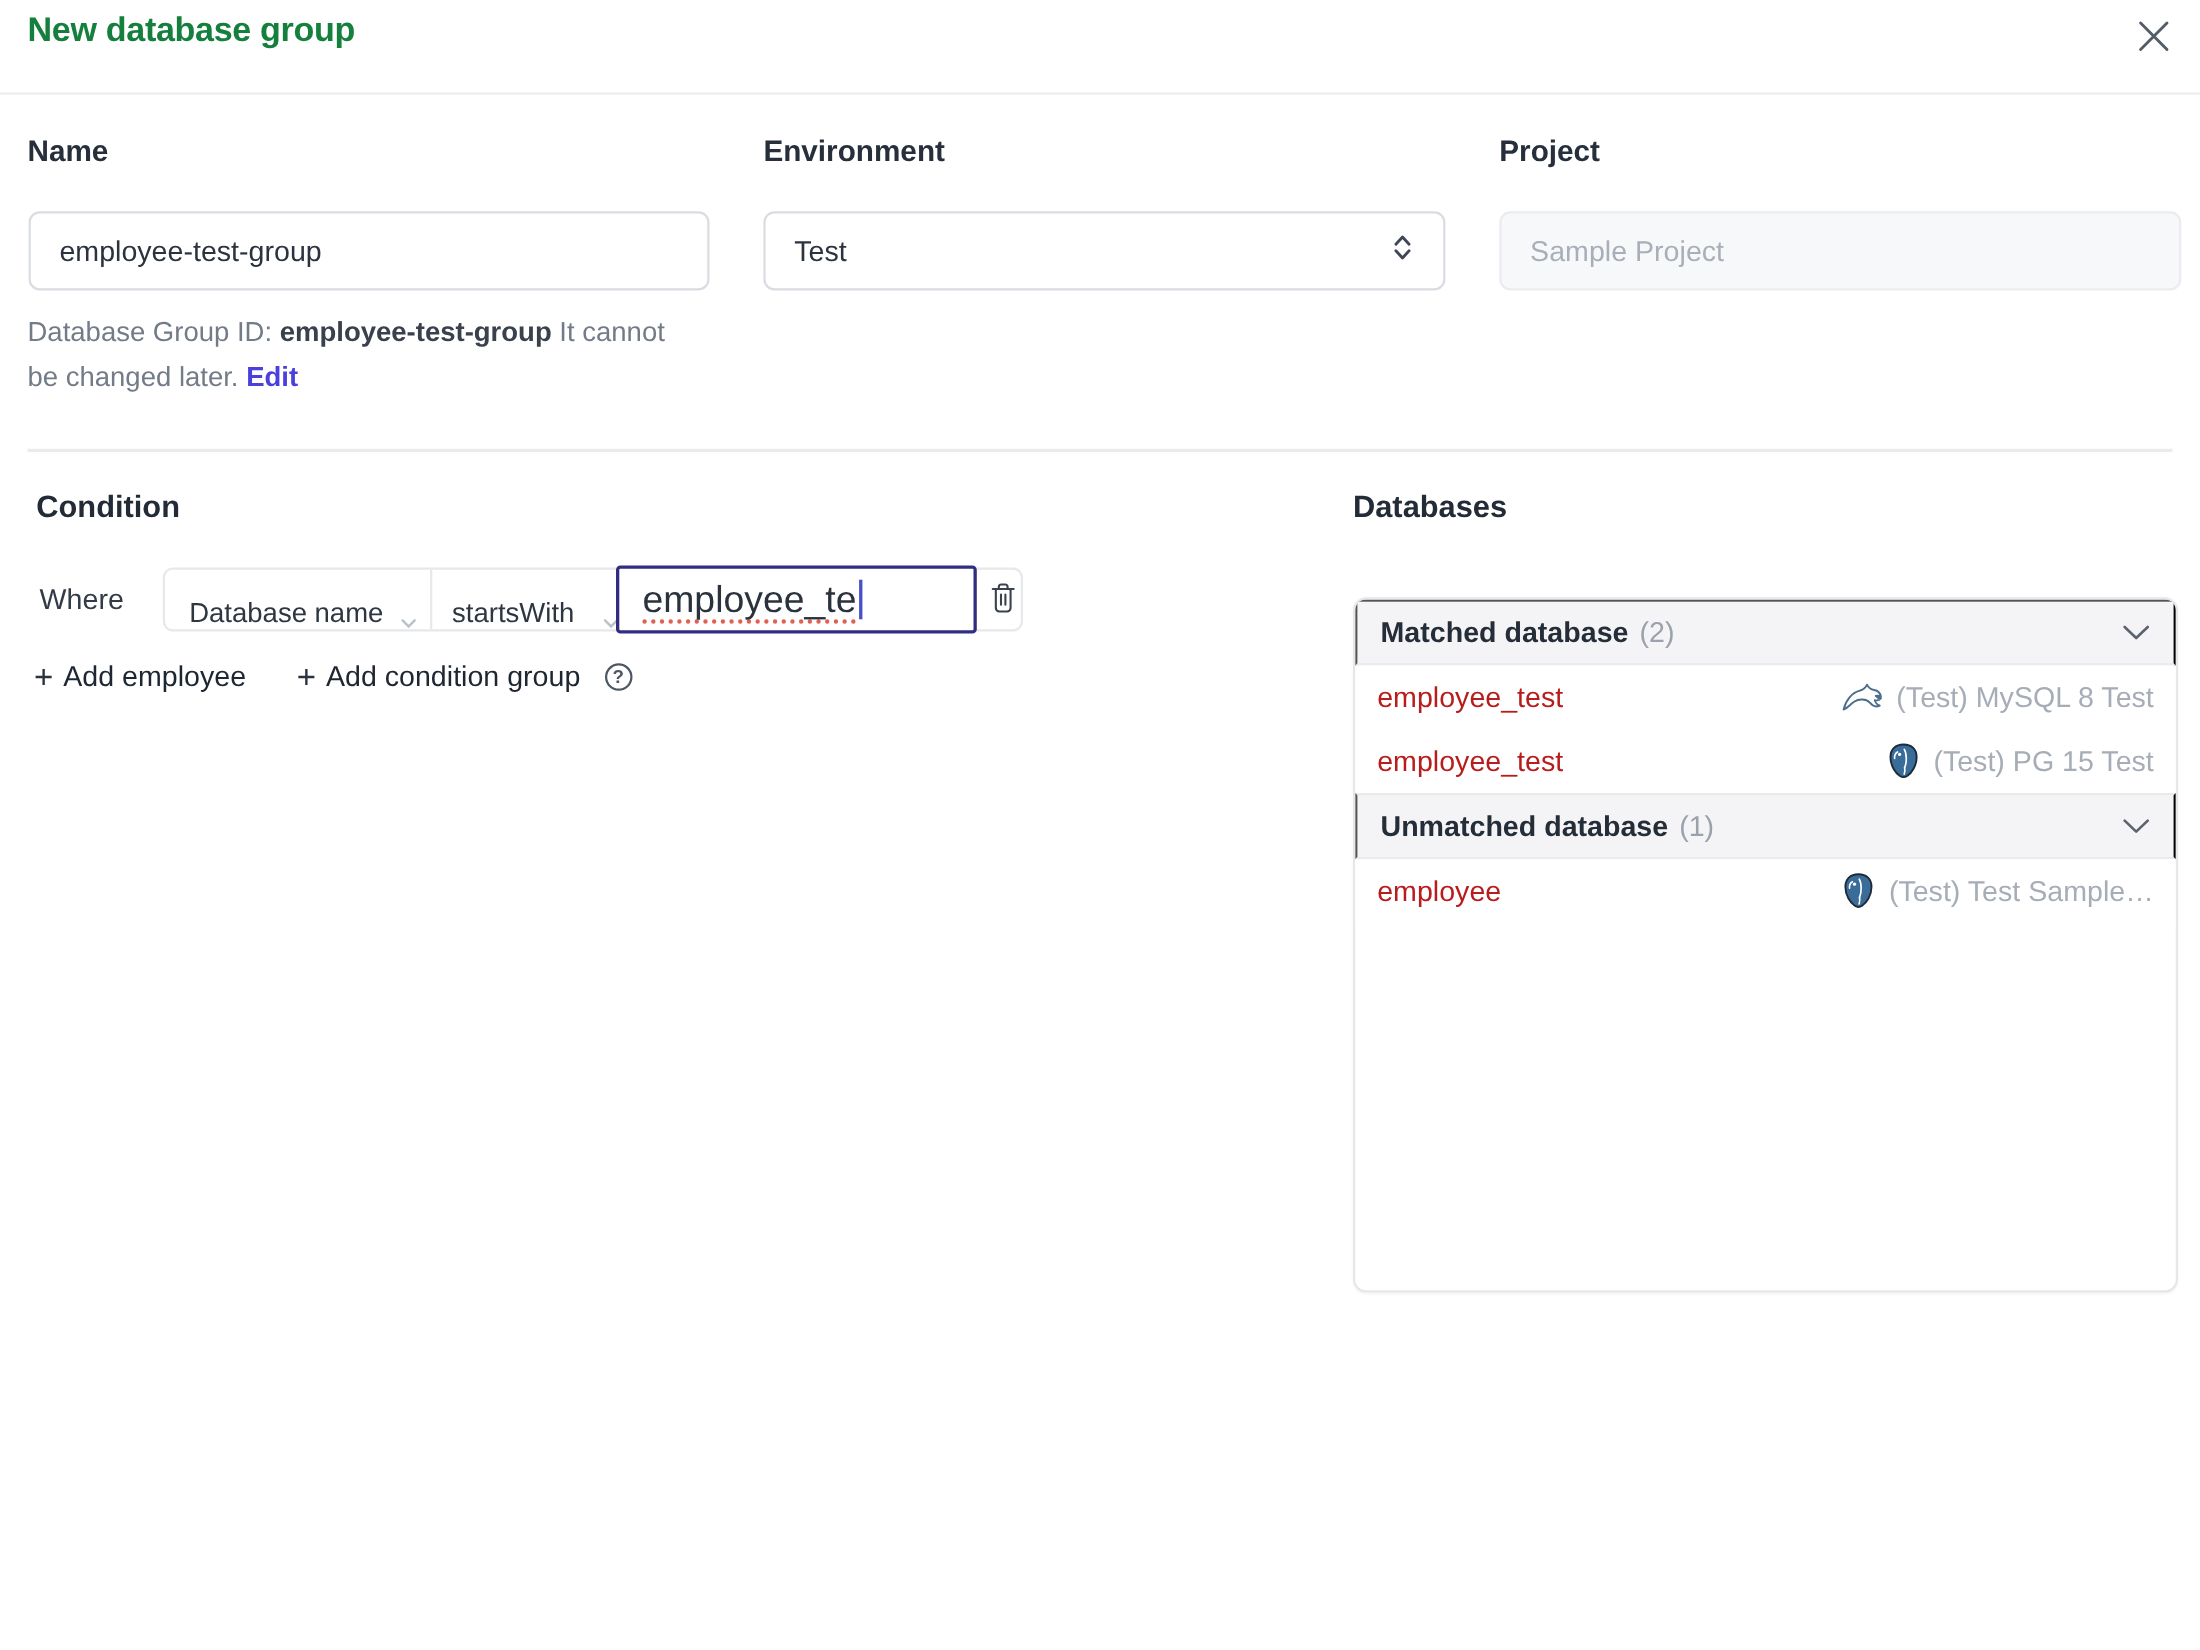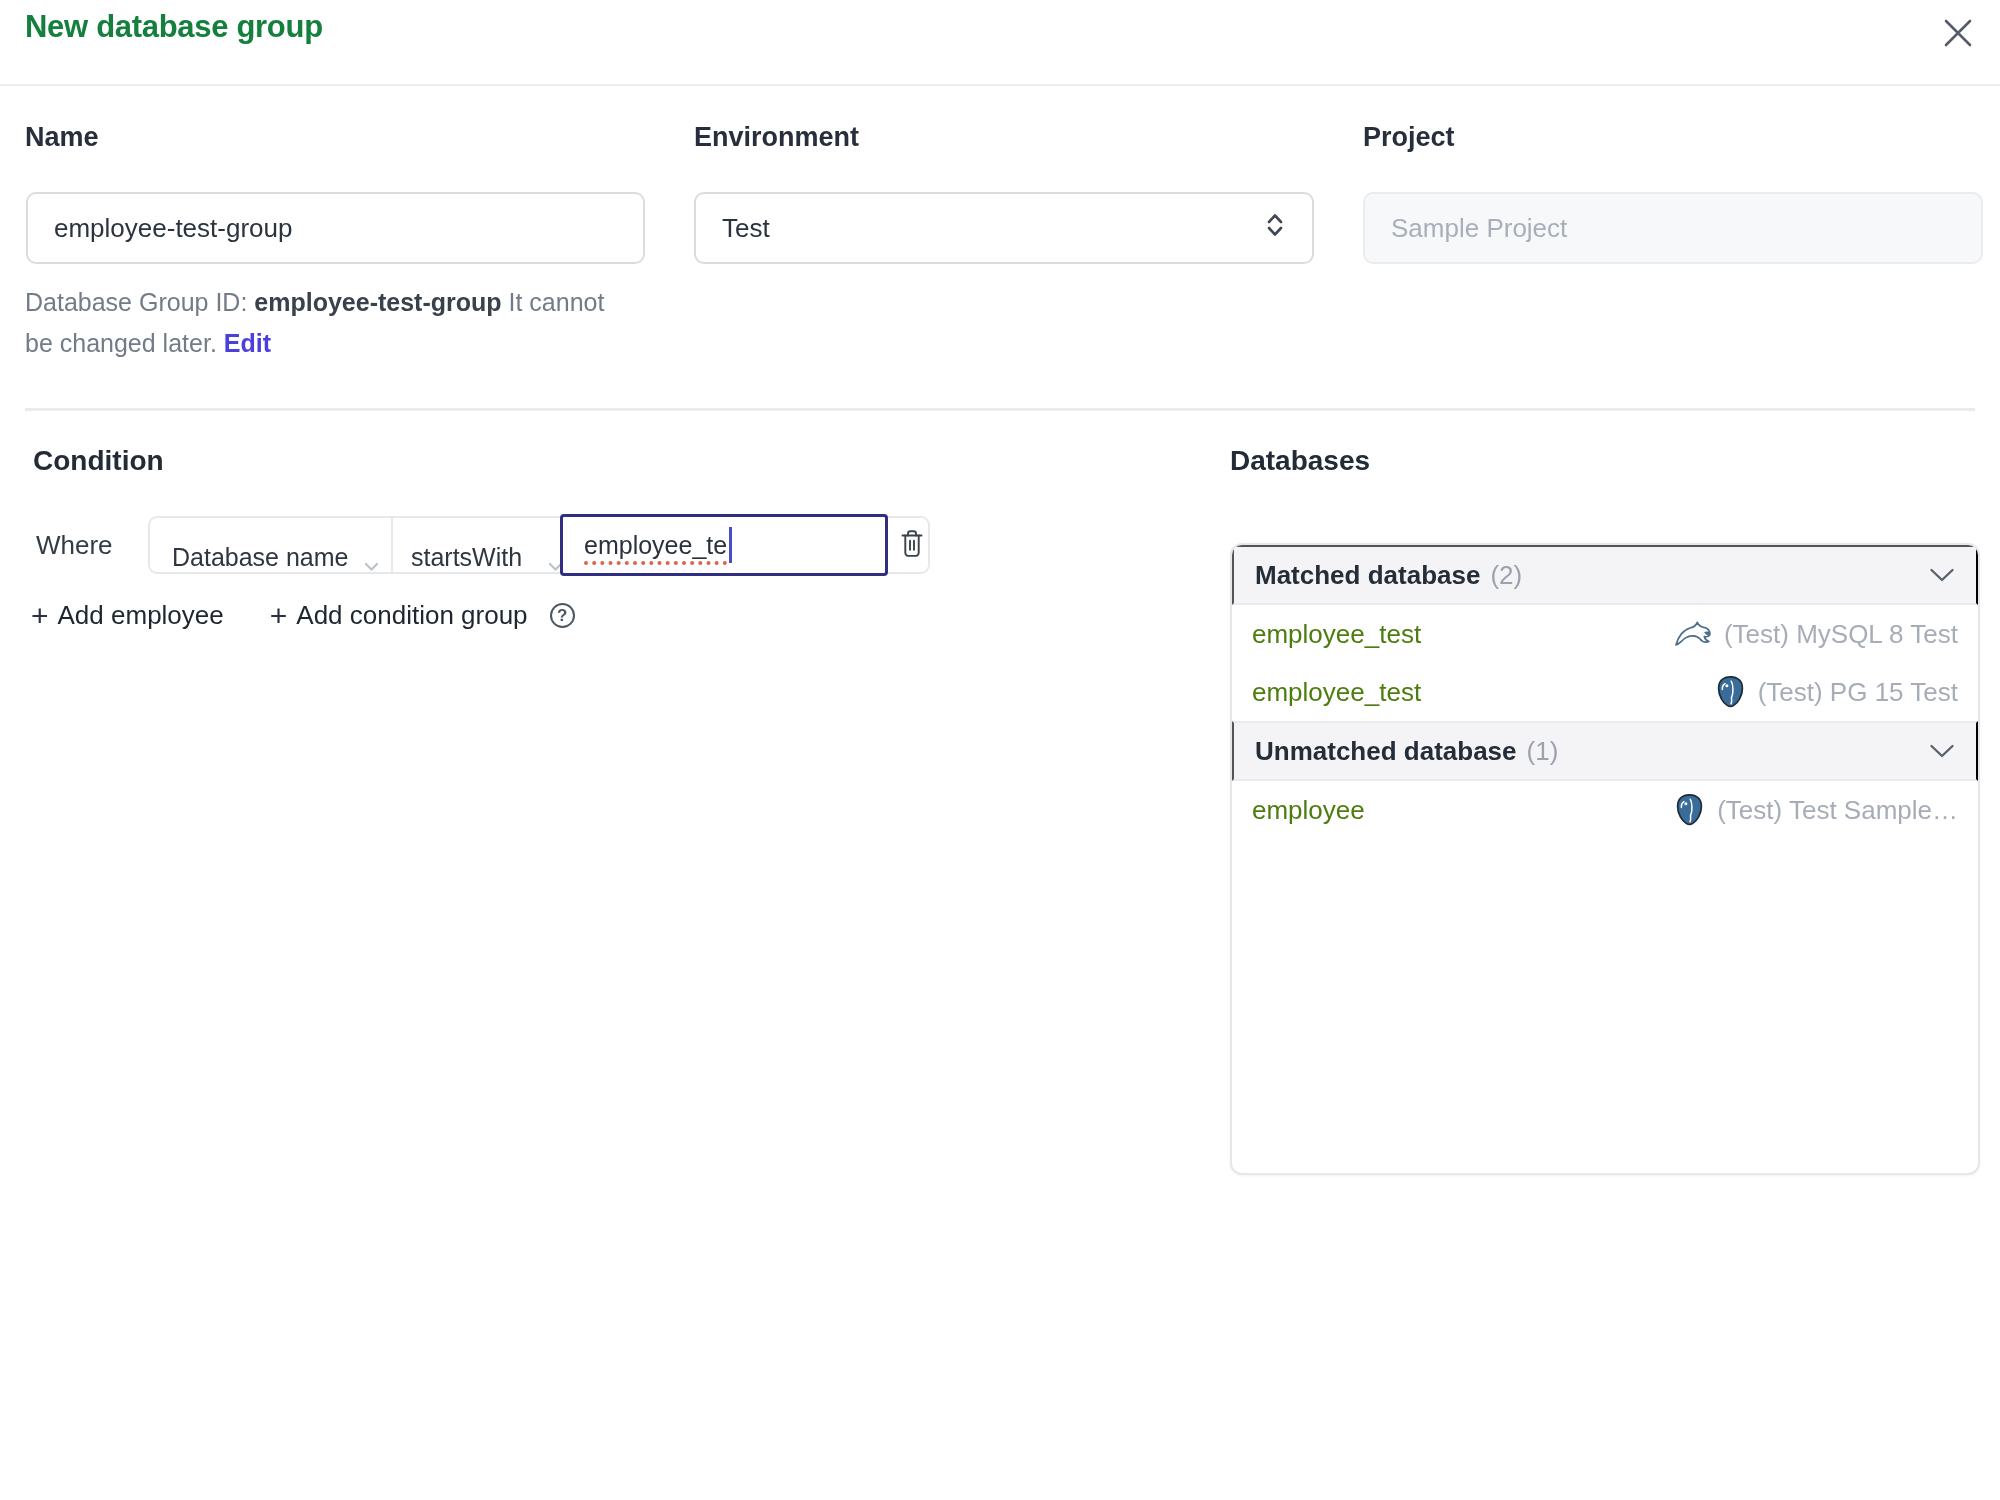--- a/index.html
+++ b/index.html
@@ -72,21 +72,21 @@
   }
   .cell-factor { width: 243px; padding-left: 22px; border-right: 2px solid #e6e8eb; }
   .cell-operator { width: 182px; padding-left: 18px; }
   .cond-cell .dd-chevron { margin-left: auto; margin-right: 12px; display: flex; }
   .cond-value {
     left: 560px; top: 514px; width: 328px; height: 62px;
     border: 3px solid #312e81; border-radius: 4px; background: #fff;
     display: flex; align-items: center; padding-left: 21px; z-index: 2;
   }
   .cond-value .val-text {
-    font-size: 25px; color: #2b323d;
+    font-size: 34px; color: #2b323d;
     text-decoration: underline dotted #e0614f 3.5px;
     text-underline-offset: 8px;
   }
   .caret { display: inline-block; width: 3px; height: 36px; background: #4550c8; margin-left: 2px; }
   .trash-btn {
     left: 891px; top: 524px; width: 42px; height: 42px;
     background: none; border: none; cursor: pointer;
     display: flex; align-items: center; justify-content: center;
   }
 
@@ -118,21 +118,21 @@
     border-bottom: 2px solid #e9eaec; cursor: pointer; width: 100%;
     font-family: "Liberation Sans", sans-serif;
   }
   .db-group-header.second { border-top: 2px solid #e9eaec; }
   .db-group-title { font-size: 26px; font-weight: 600; color: #242d38; }
   .db-group-count { margin-left: 10px; font-size: 26px; font-weight: 400; color: #9ba2ad; }
   .db-group-header .hdr-chevron { margin-left: auto; display: flex; }
   .db-row {
     height: 58px; display: flex; align-items: center; padding: 0 20px; background: #fff;
   }
-  .db-row .db-name { font-size: 26px; color: #4d7c0f; }
+  .db-row .db-name { font-size: 26px; color: #b91c1c; }
   .db-row .db-instance-wrap { margin-left: auto; display: flex; align-items: center; gap: 12px; }
   .db-row .db-instance { font-size: 26px; color: #a6adb7; }
   .engine-icon { display: flex; align-items: center; }
 </style>
 </head>
 <body>
 
 <h1 class="abs dialog-title">New database group</h1>
 <button class="abs close-btn">
   <span>

